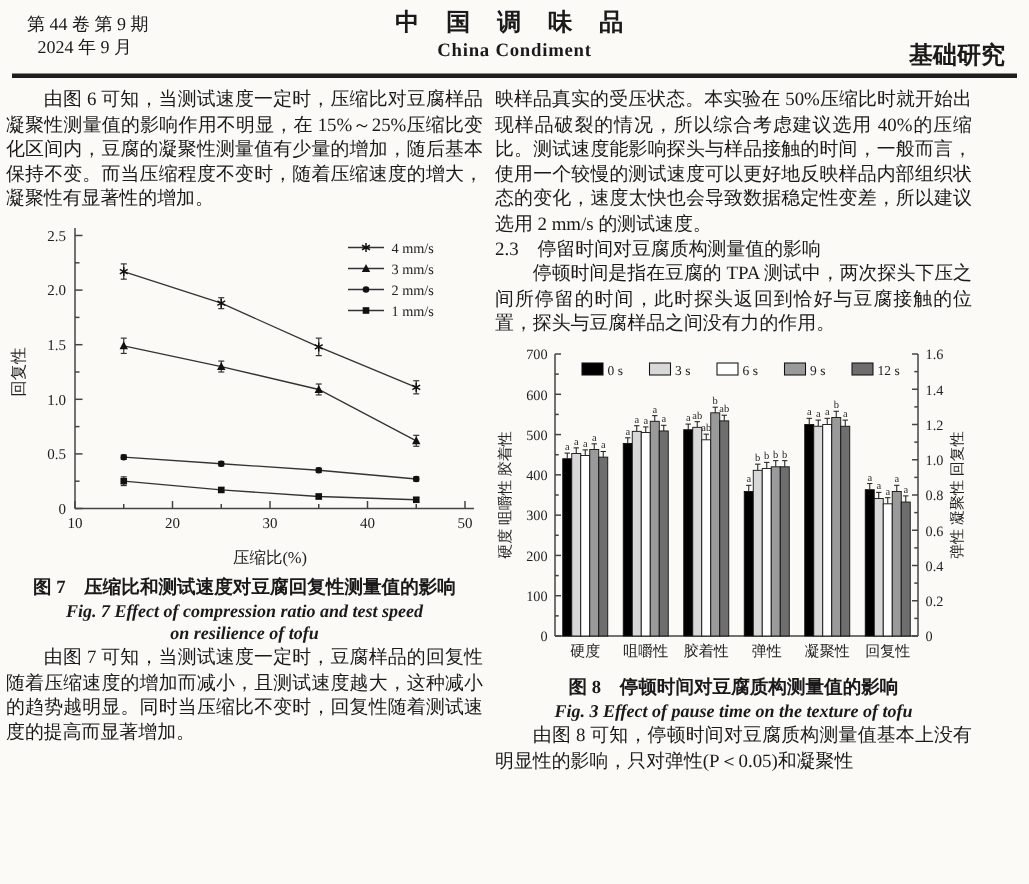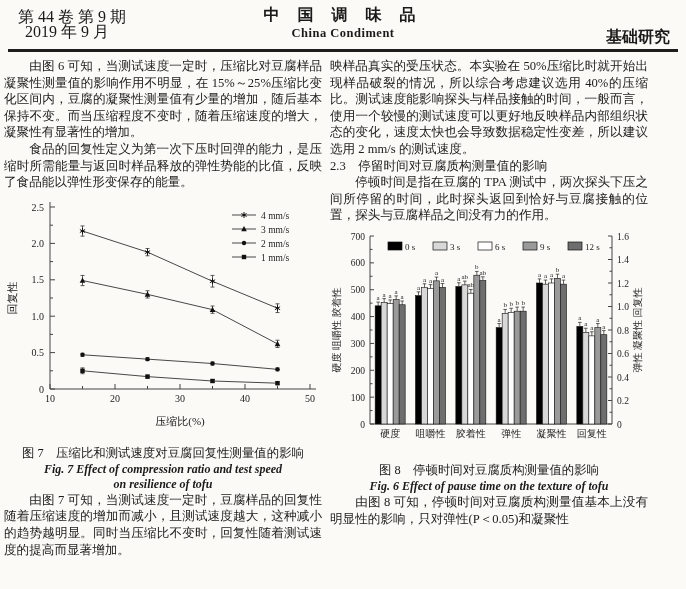--- a/index.html
+++ b/index.html
@@ -2,60 +2,59 @@
 <html><head>
 <meta charset="utf-8">
 <style>
   * { margin:0; padding:0; box-sizing:border-box; }
   html,body { width:686px; height:589px; }
   body {
     position:relative; overflow:hidden;
     background:#fbfaf7; color:#1a1a1a;
     font-family:"Liberation Serif","DejaVu Serif",serif;
   }
-  .hdr-left { position:absolute; left:18px; top:9px; font-size:16px; line-height:15px; }
+  .hdr-left { position:absolute; left:18px; top:9px; font-size:12px; line-height:15px; }
   .hdr-left .l2 { padding-left:7px; }
   .hdr-center { position:absolute; left:0; right:0; top:5px; text-align:center; }
   .jcn { font-size:16px; font-weight:600; letter-spacing:7px; }
   .jen { font-size:12.5px; font-weight:bold; margin-top:0; letter-spacing:0.5px; }
   .hdr-right { position:absolute; right:16px; top:27px; font-size:16px; font-weight:bold; }
   .rule { position:absolute; left:8px; right:8px; top:49px; height:3px; background:#1d1d1d; }
 
   .col { position:absolute; top:58px; width:318px; font-size:12.6px; line-height:16.6px; text-align:justify; }
   .col-left { left:4px; }
   .col-right { left:330px; }
   p { margin:0; }
   .para { text-indent:2em; }
   .noindent { text-indent:0; }
   .heading { text-indent:0; }
   figure { margin:2px 0 0 0; text-align:center; }
-  .cap-cn { font-size:12.4px; font-weight:normal; line-height:17px;margin-top:12px; }
+  .cap-cn { font-size:12.4px; font-weight:bold; line-height:17px; }
   .cap-en { font-size:12px; font-weight:bold; line-height:15px;font-style:italic; }
   .note { font-size:12px; line-height:15.5px; margin-top:2px; }
   svg { display:block; margin:0 auto; }
 </style>
 </head>
 <body>
 
 <header>
   <div class="hdr-left">
     <div>第 44 卷 第 9 期</div>
-    <div class="l2">2019 年 9 月</div>
+    <div class="l2">2024 年 9 月</div>
   </div>
   <div class="hdr-center">
     <div class="jcn">中 国 调 味 品</div>
     <div class="jen">China Condiment</div>
   </div>
   <div class="hdr-right">基础研究</div>
 </header>
 <div class="rule"></div>
 
 <section class="col col-left">
   <p class="para">由图 6 可知，当测试速度一定时，压缩比对豆腐样品凝聚性测量值的影响作用不明显，在 15%～25%压缩比变化区间内，豆腐的凝聚性测量值有少量的增加，随后基本保持不变。而当压缩程度不变时，随着压缩速度的增大，凝聚性有显著性的增加。</p>
-  <p class="para">食品的回复性定义为第一次下压时回弹的能力，是压缩时所需能量与返回时样品释放的弹性势能的比值，反映了食品能以弹性形变保存的能量。</p>
   <figure>
     <svg width="318" height="240">
         <line x1="46" y1="9" x2="46" y2="196" stroke="#444"></line>
         <line x1="46" y1="196" x2="312" y2="196" stroke="#444"></line>
         <line x1="46" y1="196" x2="51" y2="196" stroke="#444"></line>
         <text x="40" y="199.5" font-size="10" fill="#222" font-family="&quot;Liberation Serif&quot;,serif" text-anchor="end">0</text>
         <line x1="46" y1="159.6" x2="51" y2="159.6" stroke="#444"></line>
         <text x="40" y="163.1" font-size="10" fill="#222" font-family="&quot;Liberation Serif&quot;,serif" text-anchor="end">0.5</text>
         <line x1="46" y1="123.2" x2="51" y2="123.2" stroke="#444"></line>
         <text x="40" y="126.7" font-size="10" fill="#222" font-family="&quot;Liberation Serif&quot;,serif" text-anchor="end">1.0</text>
@@ -383,17 +382,17 @@
         <text x="120" y="24" font-size="9" fill="#222" font-family="&quot;Liberation Serif&quot;,serif">3 s</text>
         <rect x="148" y="16" width="14" height="8" fill="#ffffff" stroke="#111" stroke-width="0.7"></rect>
         <text x="165" y="24" font-size="9" fill="#222" font-family="&quot;Liberation Serif&quot;,serif">6 s</text>
         <rect x="193" y="16" width="14" height="8" fill="#9a9a9a" stroke="#111" stroke-width="0.7"></rect>
         <text x="210" y="24" font-size="9" fill="#222" font-family="&quot;Liberation Serif&quot;,serif">9 s</text>
         <rect x="238" y="16" width="14" height="8" fill="#6e6e6e" stroke="#111" stroke-width="0.7"></rect>
         <text x="255" y="24" font-size="9" fill="#222" font-family="&quot;Liberation Serif&quot;,serif">12 s</text>
       </svg>
     <figcaption>
       <div class="cap-cn">图 8　停顿时间对豆腐质构测量值的影响</div>
-      <div class="cap-en">Fig. 6 Effect of pause time on the texture of tofu</div>
+      <div class="cap-en">Fig. 3 Effect of pause time on the texture of tofu</div>
     </figcaption>
   </figure>
   <p class="para">由图 8 可知，停顿时间对豆腐质构测量值基本上没有明显性的影响，只对弹性(P＜0.05)和凝聚性</p>
 </section>
 
 </body></html>

